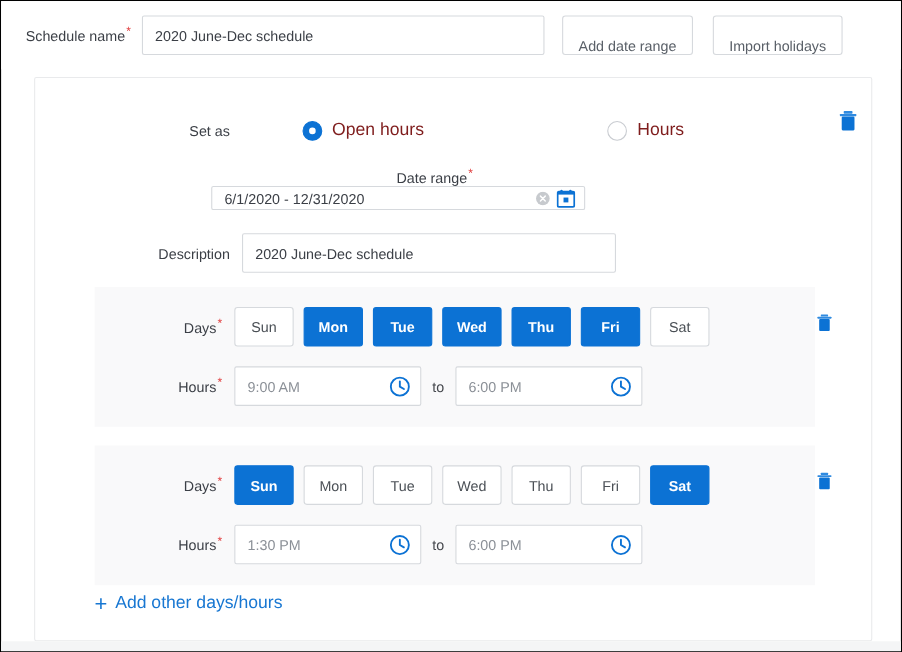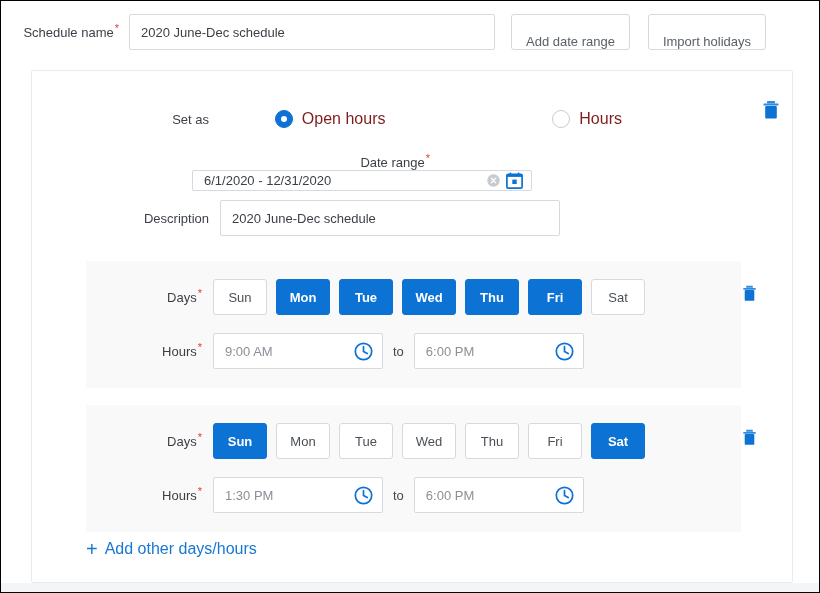--- a/index.html
+++ b/index.html
@@ -167,21 +167,21 @@
     display: flex;
     align-items: center;
     justify-content: center;
     flex: none;
     cursor: pointer;
   }
 
   
   #row-description {
     position: absolute;
-    left: 30px; top: 128px;
+    left: 30px; top: 140px;
     width: 600px; height: 38px;
   }
   #description-field { width: 340px; }
 
   
   .block {
     position: absolute;
     left: 54px;
     width: 655px;
     height: 127px;

